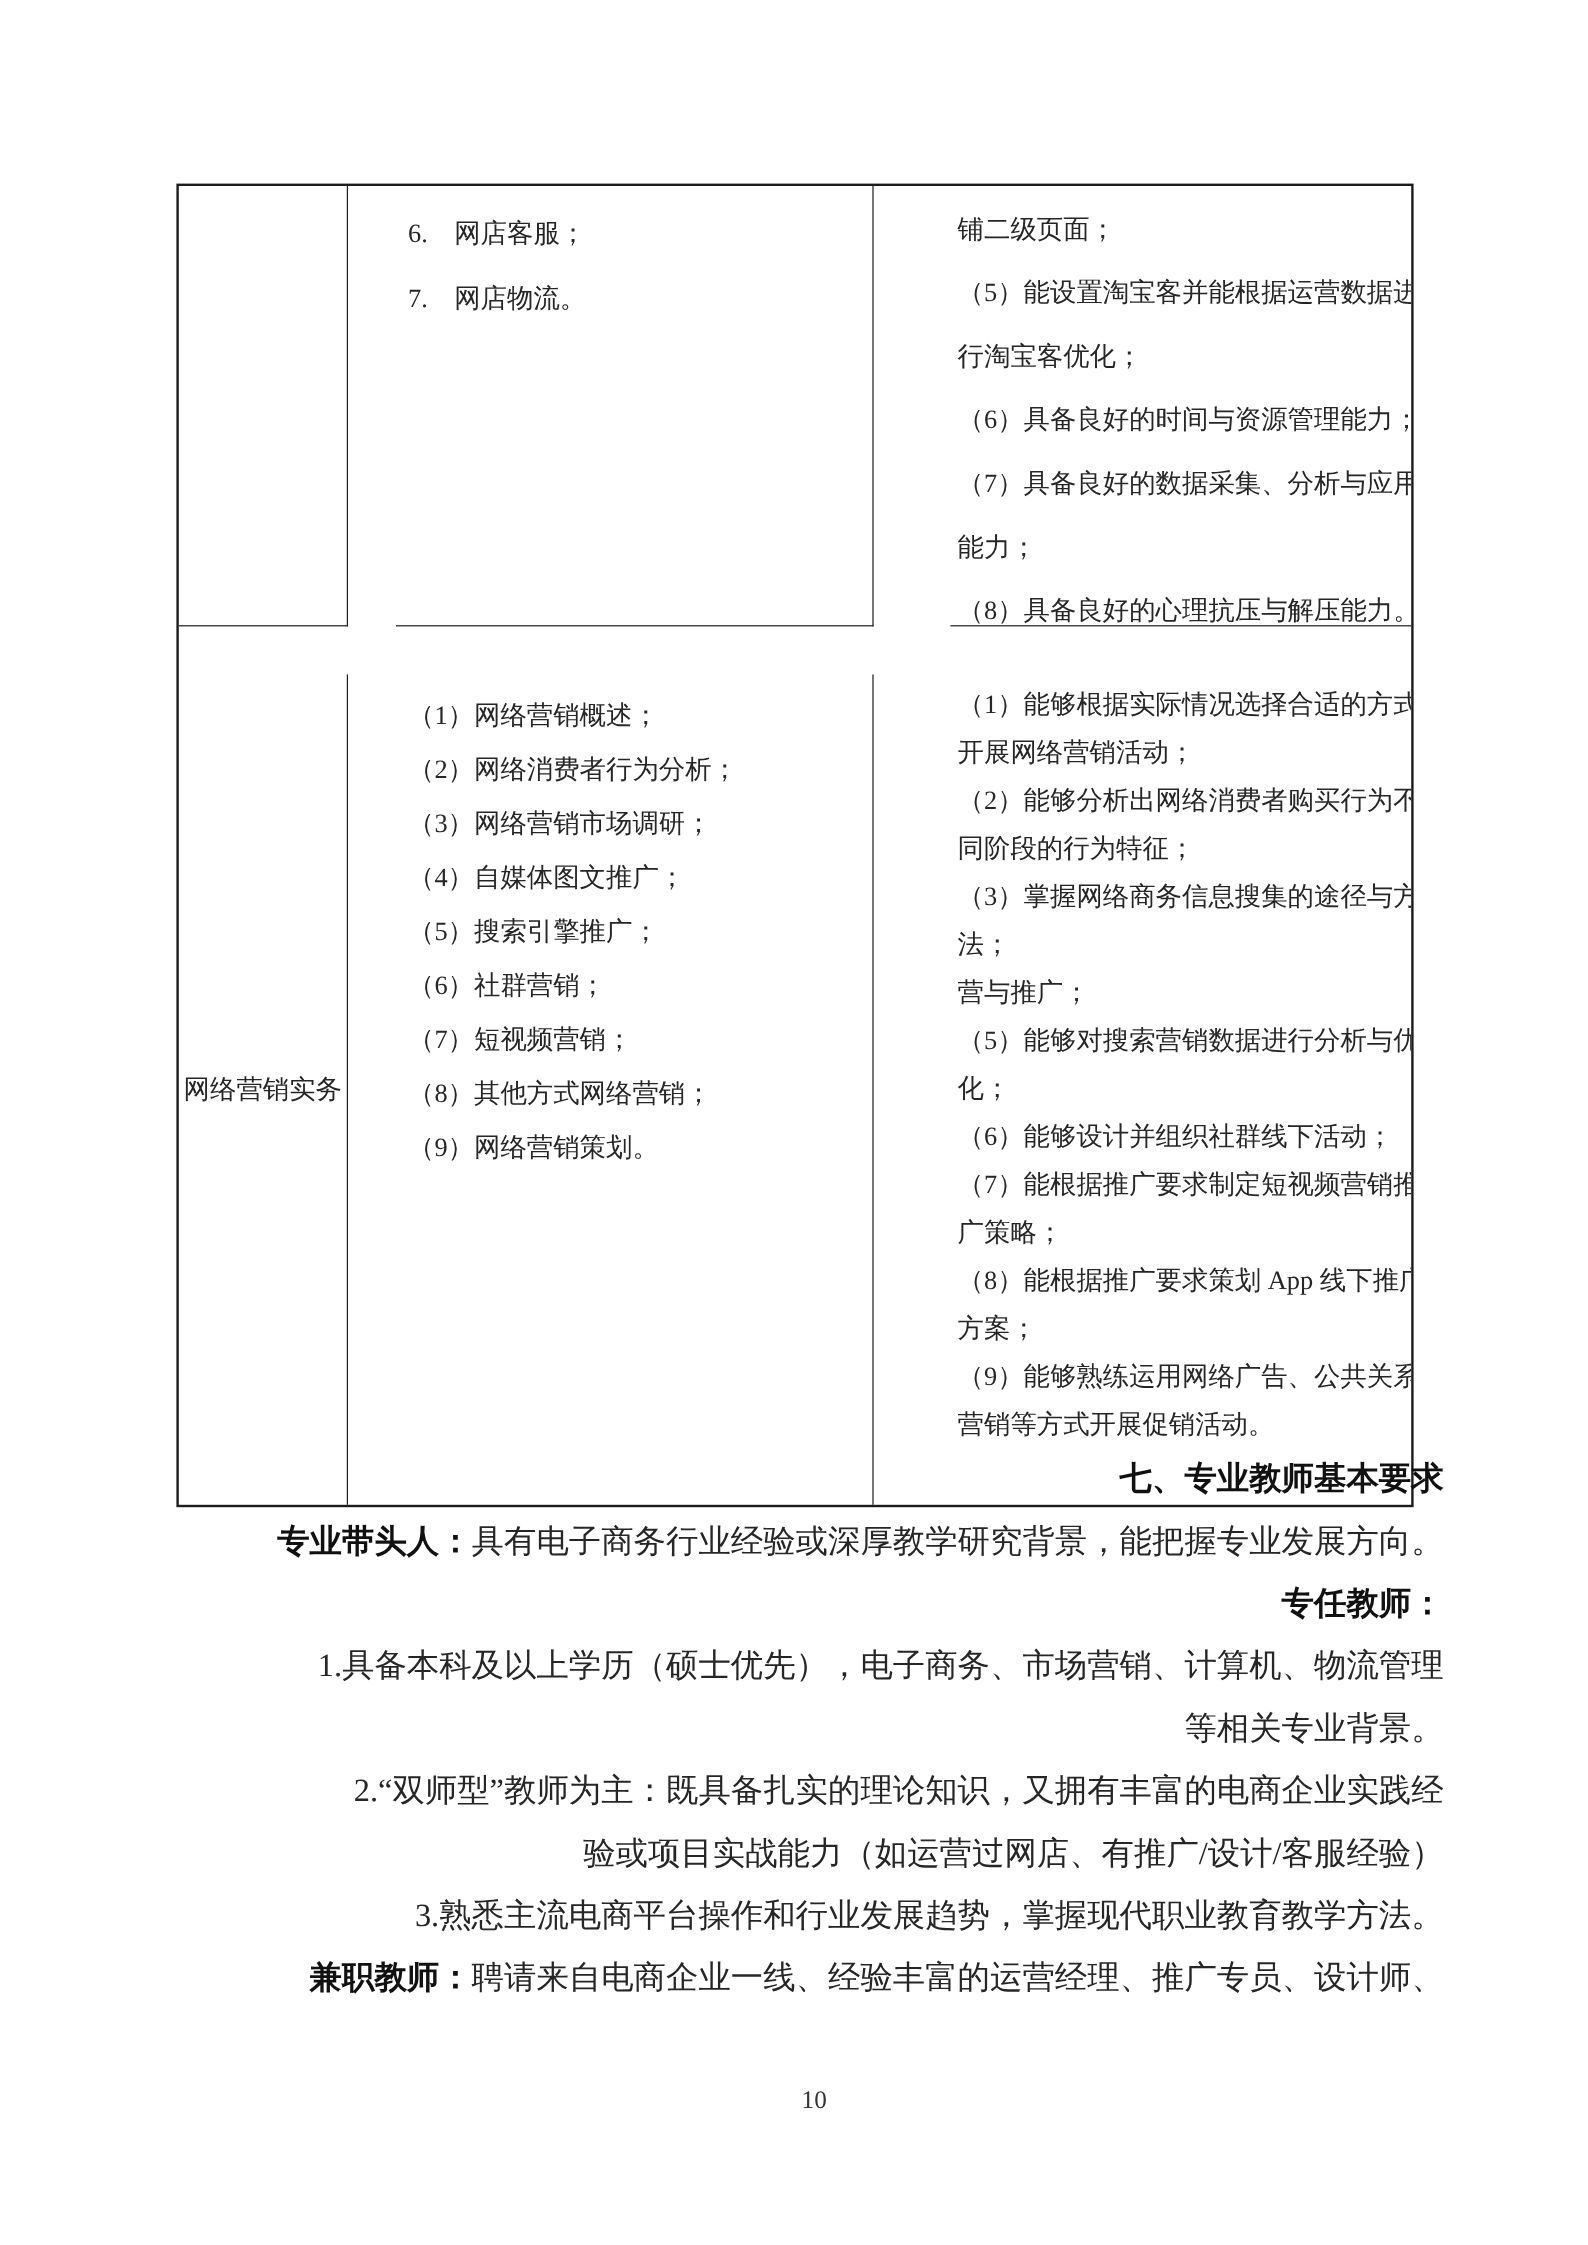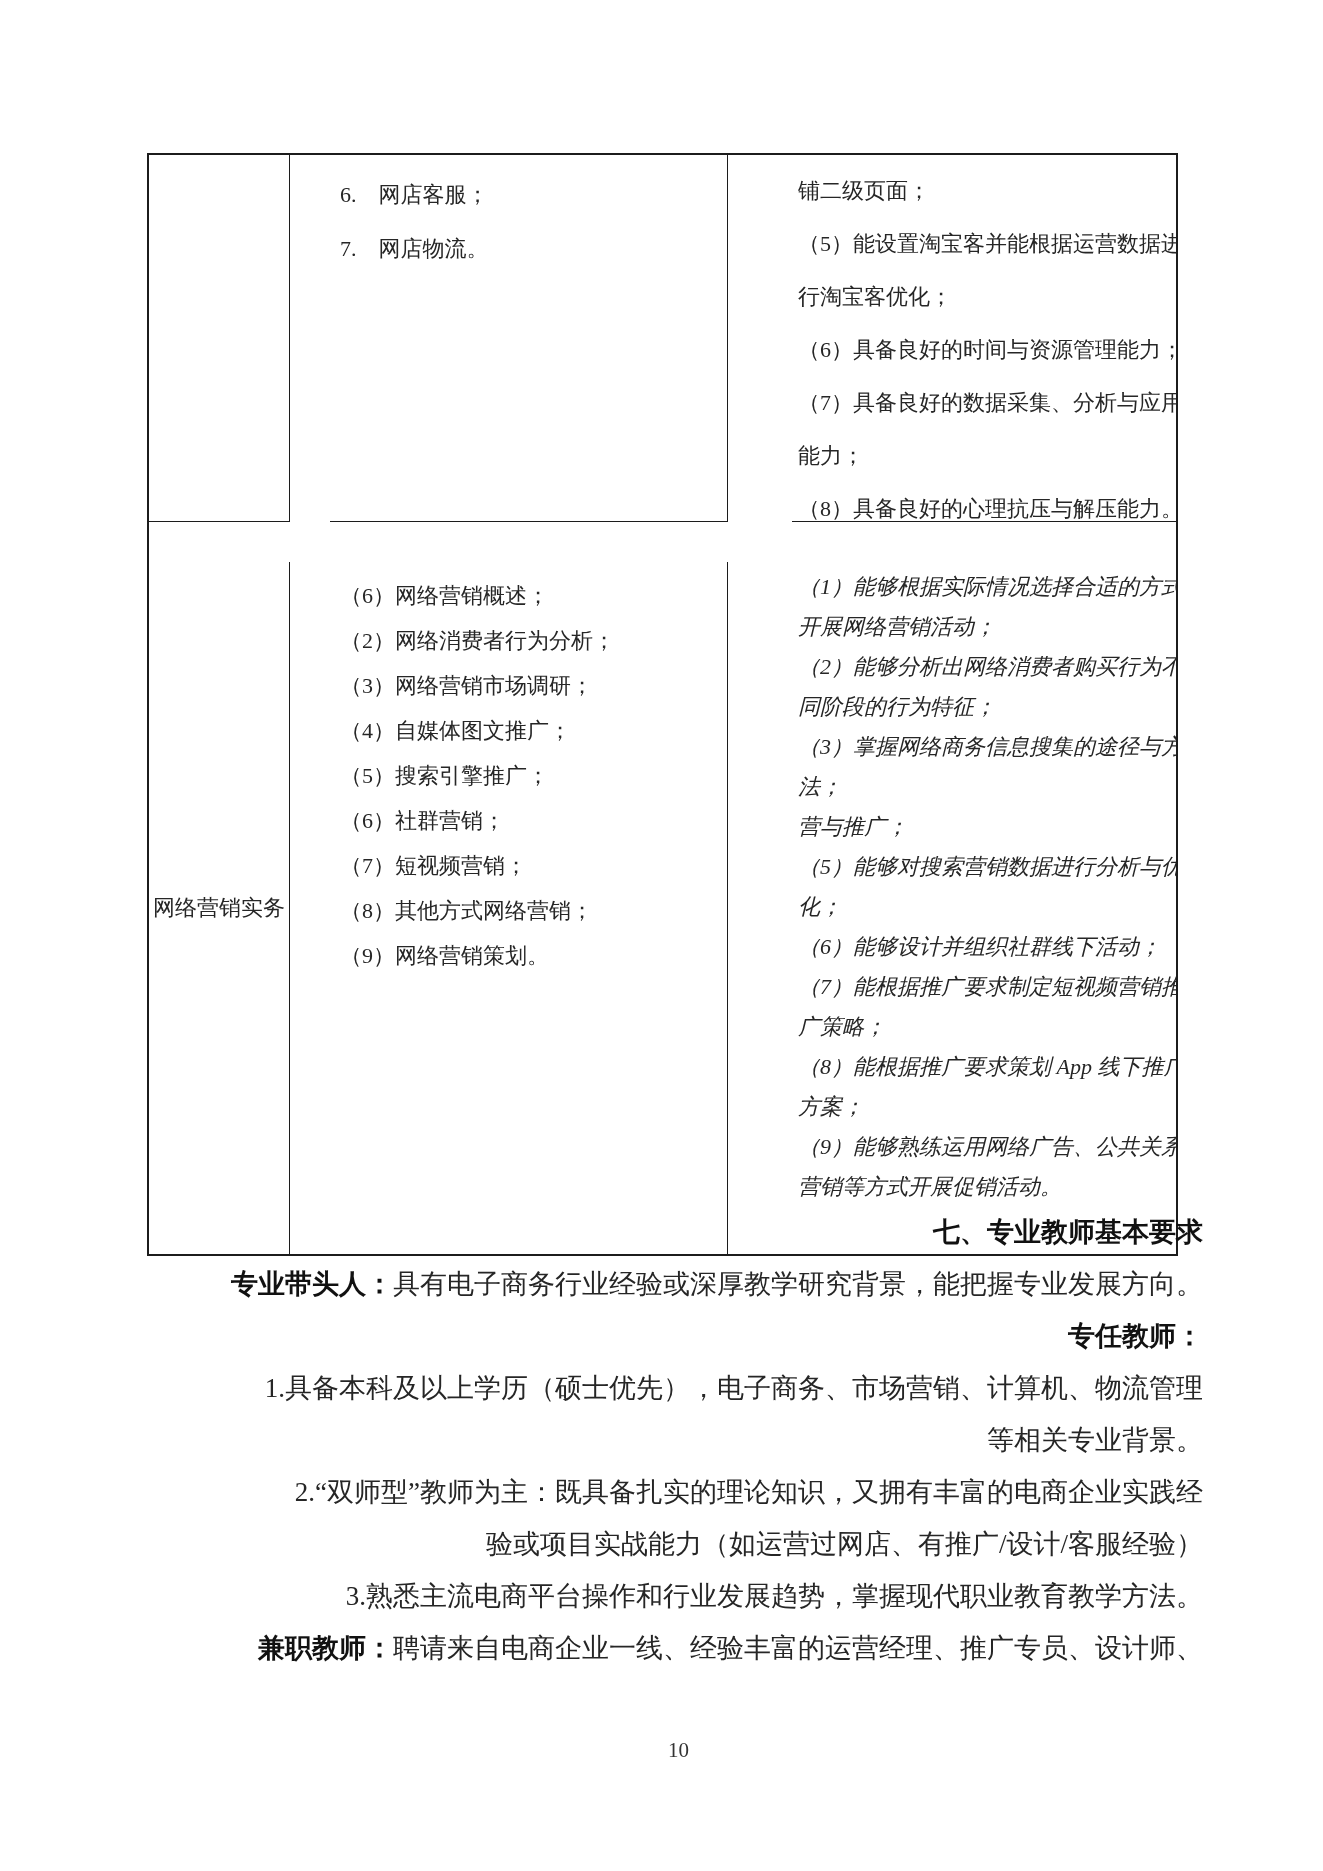--- a/index.html
+++ b/index.html
@@ -38,21 +38,21 @@
 
   .cell-course{
     display:flex;
     align-items:center;justify-content:center;
     text-align:center;
     line-height:58px;
   }
   .cell-contents-r1{padding:13px 4px 0 10px;line-height:54px;}
   .cell-req-r1{padding:9px 4px 0 6px;line-height:53px;}
   .cell-contents-r2{padding:11px 4px 0 10px;line-height:45px;}
-  .cell-req-r2{padding:5px 4px 12px 6px;line-height:40px;font-style:italic;}
+  .cell-req-r2{padding:5px 4px 12px 6px;line-height:40px;}
 
   
   .section{
     position:absolute;
     left:153px;top:1206px;
     width:1050px;
     font-size:27px;
     white-space:nowrap;
   }
   .para{line-height:52px;text-align:right;}
@@ -87,21 +87,21 @@
         <div class="line">（7）具备良好的数据采集、分析与应用</div>
         <div class="line">能力；</div>
         <div class="line">（8）具备良好的心理抗压与解压能力。</div>
       </div>
 
     <div class="cell cell-course last-row">
         <div class="line">网络营销</div>
         <div class="line">实务</div>
       </div>
     <div class="cell cell-contents-r2 last-row">
-        <div class="line">（6）网络营销概述；</div>
+        <div class="line">（1）网络营销概述；</div>
         <div class="line">（2）网络消费者行为分析；</div>
         <div class="line">（3）网络营销市场调研；</div>
         <div class="line">（4）自媒体图文推广；</div>
         <div class="line">（5）搜索引擎推广；</div>
         <div class="line">（6）社群营销；</div>
         <div class="line">（7）短视频营销；</div>
         <div class="line">（8）其他方式网络营销；</div>
         <div class="line">（9）网络营销策划。</div>
       </div>
     <div class="cell cell-req-r2 last-row">

